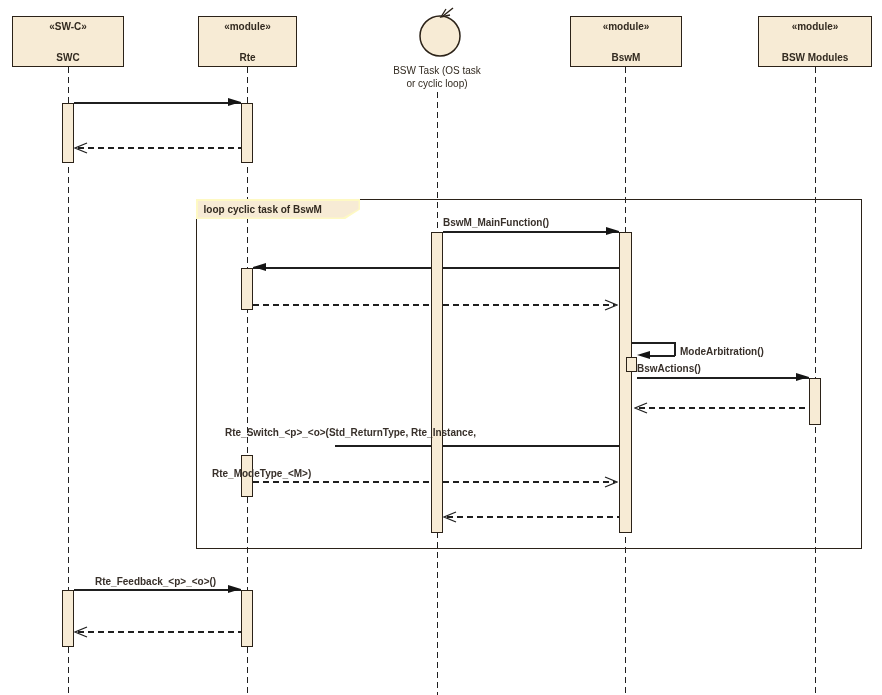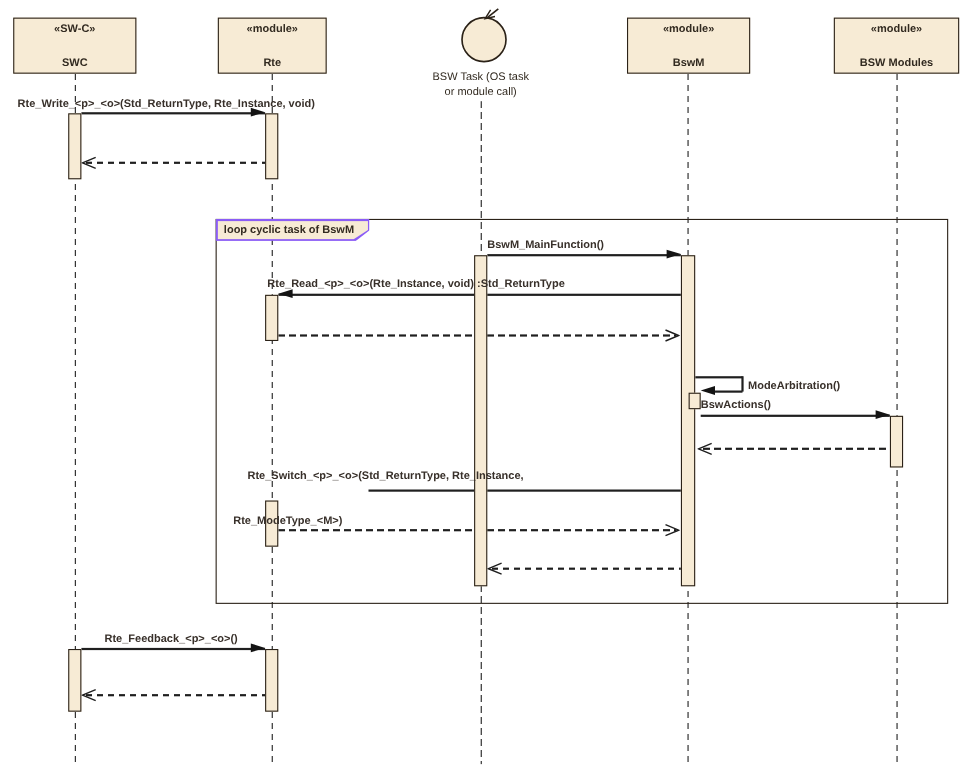--- a/index.html
+++ b/index.html
@@ -14,22 +14,22 @@
 
   
   .lifeline{position:absolute;width:1px;z-index:2;
             background:repeating-linear-gradient(to bottom,#1F1F1F 0 6px,transparent 6px 10px);}
 
   
   .act{position:absolute;background:#F7EBD5;border:1.4px solid #2B2218;box-sizing:border-box;z-index:5;}
 
   
   .frag{position:absolute;border:1.6px solid #2B2218;box-sizing:border-box;z-index:3;background:transparent;}
-  .tab-outer{position:absolute;background:#8b5cf6;z-index:4;
-             clip-path:polygon(0 0,100% 0,100% 52%,91% 100%,0 100%);}
+  .tab-outer{position:absolute;background:#fef9c3;z-index:4;
+             clip-path:polygon(0 0,100% 0,100% 52%,91% 100%,0 100%);padding-left:24px;}
   .tab-inner{position:absolute;left:1.5px;top:1.5px;right:1.5px;bottom:1.5px;background:#F7EBD5;
              clip-path:polygon(0 0,100% 0,100% 50%,90.5% 100%,0 100%);
              font-size:10px;font-weight:bold;line-height:17px;padding-left:6px;white-space:nowrap;box-sizing:border-box;}
 
   
   .solid{position:absolute;height:1.5px;background:#1F1F1F;z-index:4;}
   .vsolid{position:absolute;width:1.5px;background:#1F1F1F;z-index:4;}
   .dash{position:absolute;height:1.5px;z-index:4;
         background:repeating-linear-gradient(to right,#1F1F1F 0 6px,transparent 6px 10px);}
 
@@ -75,53 +75,51 @@
     <div>BSW Modules</div>
   </div>
 
   <svg width="48" height="58" viewBox="0 0 48 58" style="position:absolute;left:417px;top:6px;z-index:3;">
     <circle cx="23" cy="30" r="20" fill="#F7EBD5" stroke="#2B2218" stroke-width="1.5"></circle>
     <path d="M 36 2 L 26 10" stroke="#2B2218" stroke-width="1.5" fill="none"></path>
     <path d="M 33 9 L 24 11 L 29 3" stroke="#2B2218" stroke-width="1.3" fill="none"></path>
   </svg>
   <div class="task-label" style="left:375px;top:64px;width:124px;">
     <div>BSW Task (OS task</div>
-    <div>or module call)</div>
+    <div>or cyclic loop)</div>
   </div>
 
   <div class="frag" style="left:196px;top:199px;width:666px;height:350px;"></div>
   <div class="tab-outer" style="left:196px;top:199px;width:140px;height:20px;">
     <div class="tab-inner">loop cyclic task of BswM</div>
   </div>
 
   <div class="act" style="left:62px;top:103px;width:12px;height:60px;"></div>
   <div class="act" style="left:241px;top:103px;width:12px;height:60px;"></div>
   <div class="act" style="left:431px;top:232px;width:12px;height:301px;"></div>
   <div class="act" style="left:619px;top:232px;width:13px;height:301px;"></div>
   <div class="act" style="left:241px;top:268px;width:12px;height:42px;"></div>
   <div class="act" style="left:626px;top:357px;width:11px;height:15px;z-index:6;"></div>
   <div class="act" style="left:809px;top:378px;width:12px;height:47px;"></div>
   <div class="act" style="left:241px;top:455px;width:12px;height:42px;"></div>
   <div class="act" style="left:62px;top:590px;width:12px;height:57px;"></div>
   <div class="act" style="left:241px;top:590px;width:12px;height:57px;"></div>
 
-  <div class="mlabel" style="left:16px;top:89px;">Rte_Write_&lt;p&gt;_&lt;o&gt;(Std_ReturnType, Rte_Instance, void)</div>
   <div class="solid" style="left:74px;top:102px;width:167px;"></div>
   <div class="tri-r" style="left:228px;top:98px;"></div>
 
   <div class="dash" style="left:78px;top:147px;width:163px;"></div>
   <svg class="oa" style="left:74px;top:142px;" width="14" height="12">
     <polyline points="13,1 1,6 13,11" stroke="#1F1F1F" stroke-width="1.3" fill="none"></polyline>
     </svg>
 
   <div class="mlabel center" style="left:443px;top:217px;width:176px;">BswM_MainFunction()</div>
   <div class="solid" style="left:443px;top:231px;width:176px;"></div>
   <div class="tri-r" style="left:606px;top:227px;"></div>
 
-  <div class="mlabel center" style="left:243px;top:253px;width:360px;">Rte_Read_&lt;p&gt;_&lt;o&gt;(Rte_Instance, void) :Std_ReturnType</div>
   <div class="solid" style="left:253px;top:267px;width:366px;"></div>
   <div class="tri-l" style="left:253px;top:263px;"></div>
 
   <div class="dash" style="left:253px;top:304px;width:362px;"></div>
   <svg class="oa" style="left:604px;top:299px;" width="14" height="12">
     <polyline points="1,1 13,6 1,11" stroke="#1F1F1F" stroke-width="1.3" fill="none"></polyline>
     </svg>
 
   <div class="solid" style="left:632px;top:342px;width:43px;"></div>
   <div class="vsolid" style="left:674px;top:342px;height:14px;"></div>

